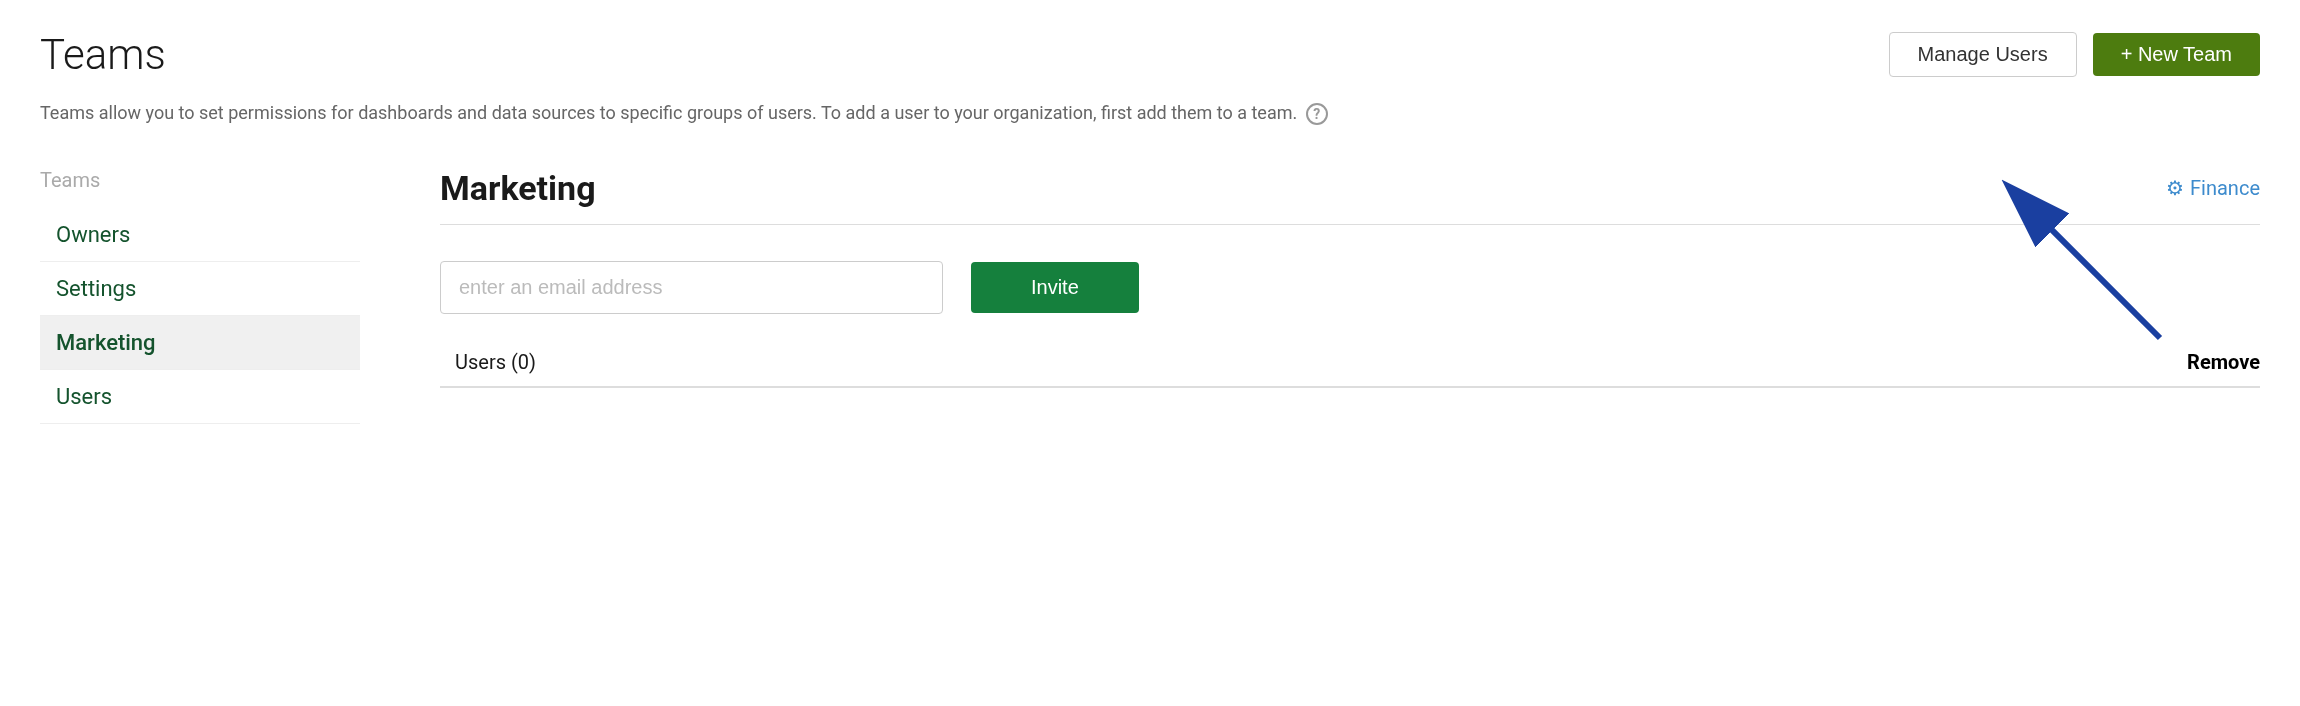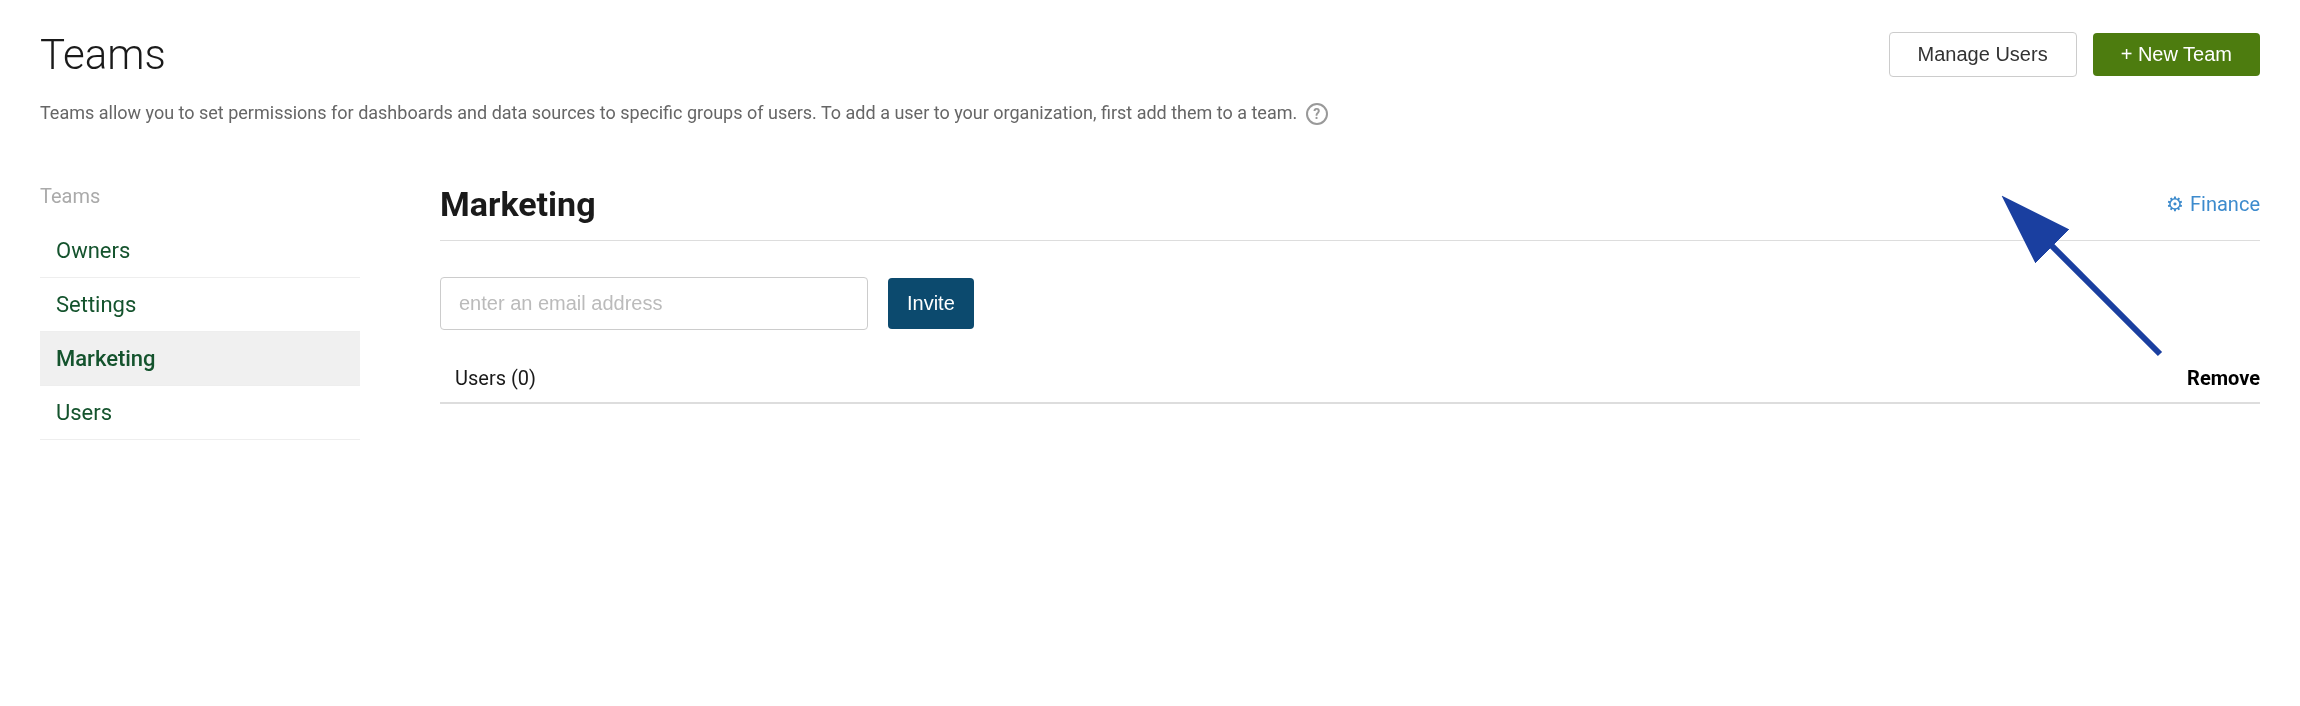--- a/index.html
+++ b/index.html
@@ -61,21 +61,21 @@
       cursor: pointer;
       display: flex;
       align-items: center;
       gap: 6px;
     }
 
     
     .description {
       font-size: 18px;
       color: #666;
-      margin-bottom: 56px;
+      margin-bottom: 40px;
       max-width: 1400px;
       line-height: 1.6;
     }
 
     .description .help-icon {
       display: inline-flex;
       align-items: center;
       justify-content: center;
       width: 22px;
       height: 22px;
@@ -165,40 +165,41 @@
 
     
     .invite-section {
       display: flex;
       gap: 20px;
       align-items: center;
       margin-bottom: 36px;
     }
 
     .email-input {
-      width: 428px;
+      width: 503px;
       padding: 14px 18px;
       border: 1px solid #ccc;
       border-radius: 4px;
       font-size: 20px;
       color: #999;
     }
 
     .email-input::placeholder {
       color: #bbb;
     }
 
     .btn-invite {
-      padding: 14px 19px;
-      background: #0c4a6e;
+      padding: 14px 60px;
+      background: #15803d;
       color: #fff;
       border: none;
       border-radius: 4px;
       font-size: 20px;
       cursor: pointer;
+      margin-left: 8px;
     }
 
     
     .users-table-header {
       display: flex;
       justify-content: space-between;
       align-items: center;
       border-bottom: 2px solid #ddd;
       padding-bottom: 12px;
     }

